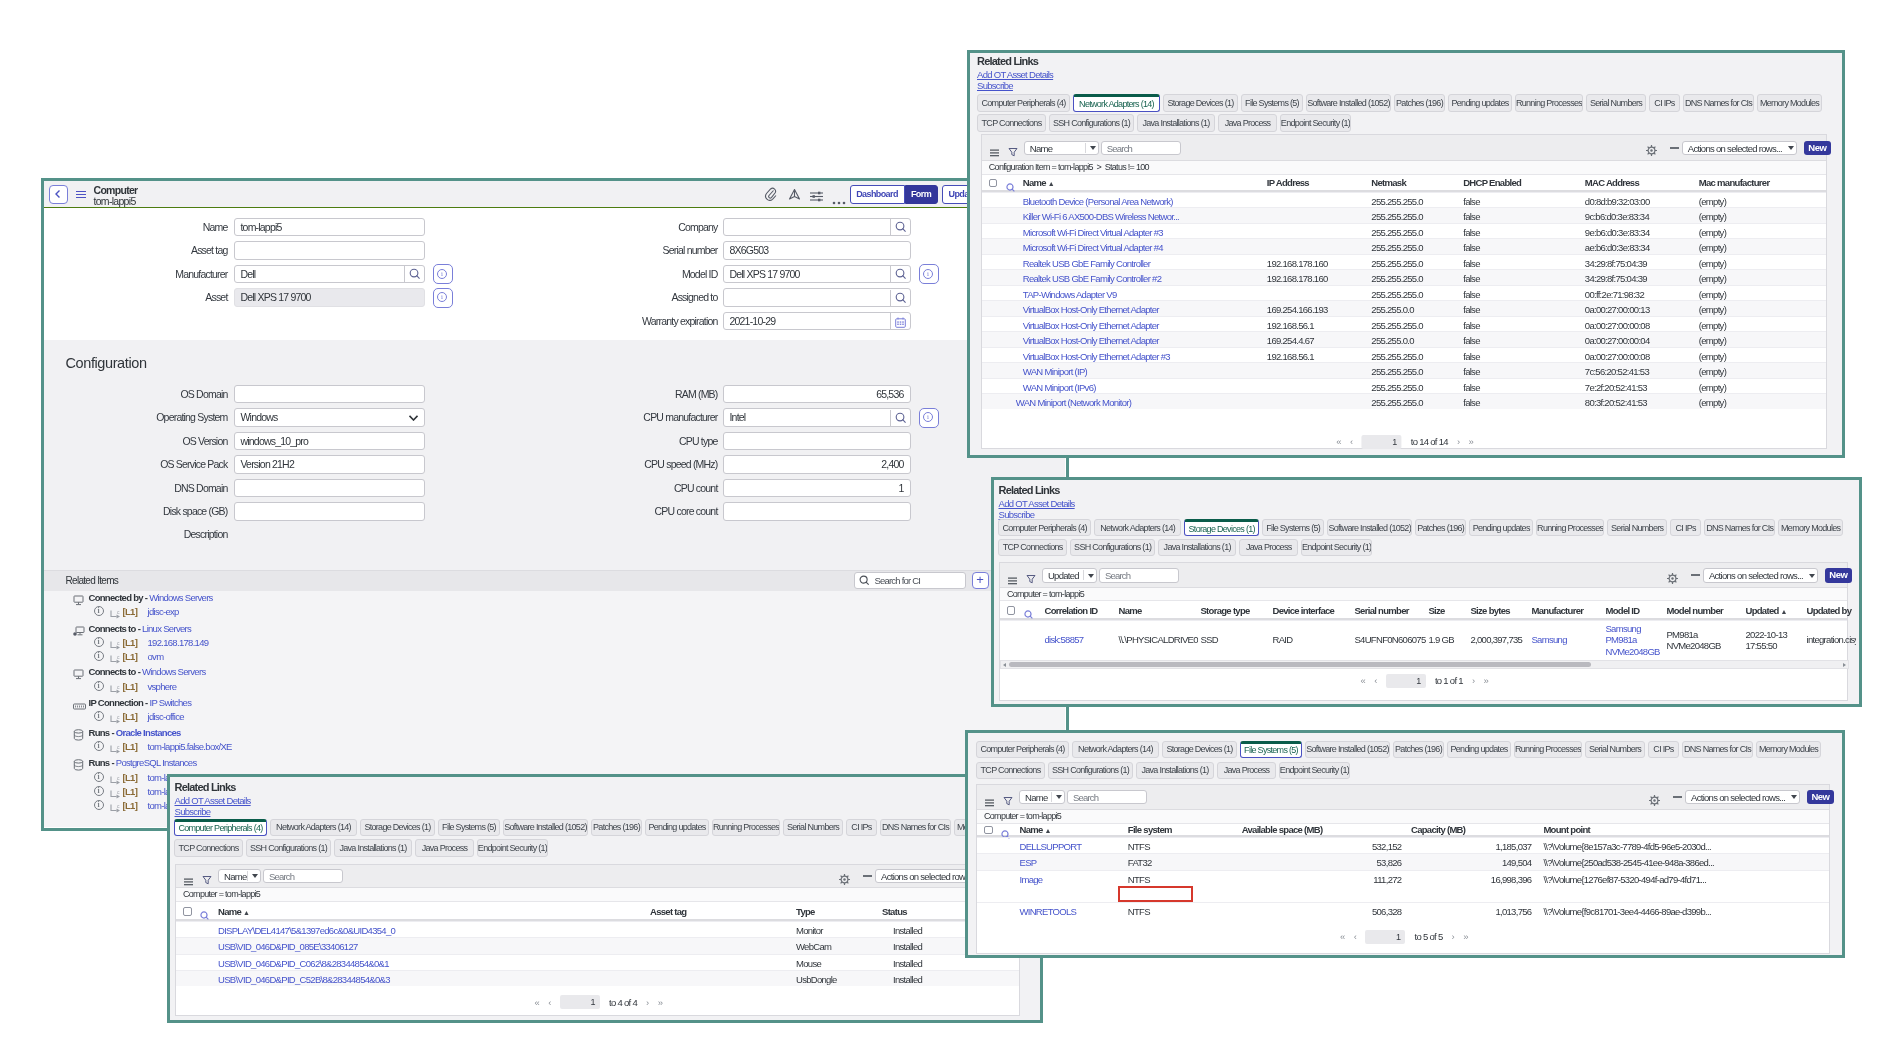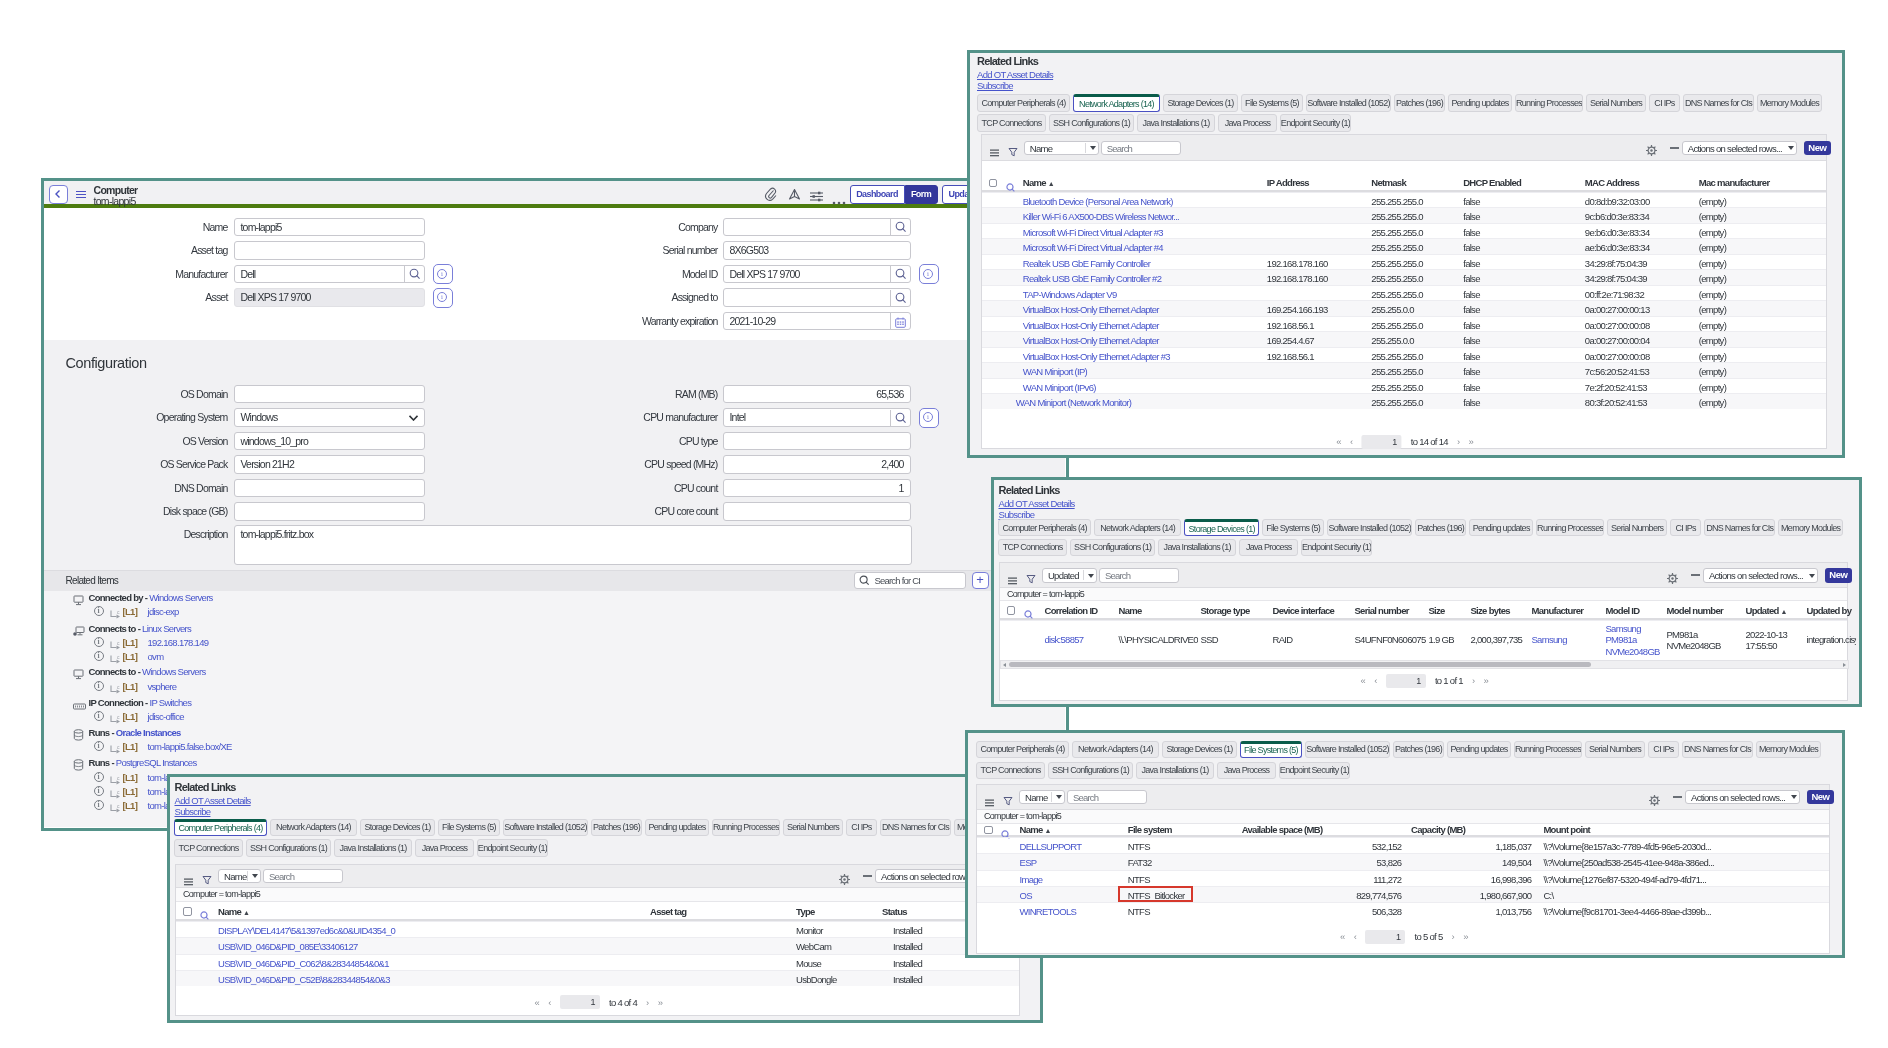--- a/index.html
+++ b/index.html
@@ -28,21 +28,21 @@
 .icirc{position:absolute;left:3.6px;top:3.6px;width:10px;height:10px;border:1px solid #7a7fd9;border-radius:50%;color:#7a7fd9;font-size:7px;text-align:center;line-height:9px;font-family:"Liberation Serif",serif;}
 .pag{position:absolute;display:flex;align-items:center;gap:9px;font-size:9.5px;letter-spacing:-0.5px;color:#8a8f96;transform:translateX(-50%);}
 .pbox{width:40px;height:14px;background:#e9e9ec;border-radius:2px;font-size:9px;color:#33383f;text-align:right;line-height:14px;padding-right:5px;}
 .sel{position:absolute;background:#fff;border:1px solid #c8c8ce;border-radius:3px;font-size:9.5px;letter-spacing:-0.7px;color:#30353b;}
 .car{position:absolute;width:0;height:0;border-left:3px solid transparent;border-right:3px solid transparent;border-top:4px solid #40454d;}
 .cell.lk{color:#4553cb;}
 .newb{position:absolute;background:#34389c;color:#fff;font-size:9.5px;font-weight:bold;letter-spacing:-0.5px;border-radius:3px;text-align:center;}
 </style></head>
 <body>
 <div class="panel" style="left:40.5px;top:178px;width:1028px;height:653px;z-index:1;background:#fff;">
-    <div class="ab" style="left:0;top:0;width:1021px;height:27px;background:#f1f1f3;border-bottom:4px solid #4d7c0f;">
+    <div class="ab" style="left:0;top:0;width:1021px;height:27px;background:#f1f1f3;border-bottom:1px solid #4d7c0f;">
       <div class="ab" style="left:5px;top:3.5px;width:19px;height:19px;background:#fff;border:1.2px solid #7a7fd9;border-radius:4px;"><svg width="16" height="16" viewBox="0 0 16 16">
           <polyline points="9.5,4.5 6,8 9.5,11.5" stroke="#4a51c2" stroke-width="1.4" fill="none"></polyline>
         </svg></div>
       <div class="ab" style="left:32px;top:9.5px;width:10px;height:1.4px;background:#4d52c4;"></div>
       <div class="ab" style="left:32px;top:12.5px;width:10px;height:1.4px;background:#4d52c4;"></div>
       <div class="ab" style="left:32px;top:15.5px;width:10px;height:1.4px;background:#4d52c4;"></div>
       <div class="ab" style="left:50px;top:2.5px;font-size:10.5px;font-weight:bold;letter-spacing:-0.7px;color:#2f3439;">Computer</div>
       <div class="ab" style="left:50px;top:13.5px;font-size:10.5px;letter-spacing:-0.7px;color:#2f3439;">tom-lappi5</div>
       <div class="ab" style="left:720px;top:6px;"><svg width="13" height="14" viewBox="0 0 13 14">
           <path d="M9.5 3.5 L5 8.5 a1.6 1.6 0 0 0 2.4 2.1 L11 6 a3 3 0 0 0 -4.4-4 L2.5 6.5 a4.2 4.2 0 0 0 6 5.8 L12 8.5" stroke="#565b66" stroke-width="1.1" fill="none"></path>
@@ -159,21 +159,20 @@
     </div>
     <div class="lbl" style="left:514px;top:253.5px;width:160px;">CPU type</div>
     <div class="inp" style="left:679px;top:250.5px;width:188px;height:18.5px;line-height:17px;padding-left:6px;"></div>
     <div class="lbl" style="left:514px;top:277px;width:160px;">CPU speed (MHz)</div>
     <div class="inp" style="left:679px;top:274px;width:188px;height:18.5px;line-height:17px;padding-right:6px;text-align:right;">2,400</div>
     <div class="lbl" style="left:514px;top:300.5px;width:160px;">CPU count</div>
     <div class="inp" style="left:679px;top:297.5px;width:188px;height:18.5px;line-height:17px;padding-right:6px;text-align:right;">1</div>
     <div class="lbl" style="left:514px;top:324px;width:160px;">CPU core count</div>
     <div class="inp" style="left:679px;top:321px;width:188px;height:18.5px;line-height:17px;padding-left:6px;"></div>
     <div class="lbl" style="left:24px;top:347px;width:160px;">Description</div>
-    <div class="inp" style="left:190px;top:344px;width:678px;height:40px;padding:2px 6px;">tom-lappi5.fritz.box</div>
     <div class="ab t" style="left:22px;top:393.5px;font-size:10px;color:#2f3439;">Related Items</div>
     <div class="inp" style="left:810px;top:390.5px;width:112px;height:17px;line-height:15px;padding-left:20px;font-size:9.5px;color:#4a4f57;">Search for CI<div class="ab" style="left:4px;top:2.5px;"><svg width="11" height="11" viewBox="0 0 11 11">
           <circle cx="4.62" cy="4.62" r="3.52" stroke="#4a4f57" stroke-width="1.1" fill="none"></circle>
           <line x1="6.82" y1="6.82" x2="9.68" y2="9.68" stroke="#4a4f57" stroke-width="1.1"></line>
         </svg></div></div>
     <div class="ab" style="left:928px;top:390.5px;width:17px;height:17px;background:#fff;border:1.2px solid #7a7fd9;border-radius:4px;color:#4a51c2;font-size:13px;text-align:center;line-height:14px;">+</div>
     <div class="ab" style="left:29px;top:411px;"><svg width="11" height="11" viewBox="0 0 11 11">
         <rect x="1" y="1" width="9" height="6.2" rx="0.5" stroke="#6a6f76" stroke-width="1" fill="none"></rect>
         <line x1="5.5" y1="7.2" x2="5.5" y2="9" stroke="#6a6f76" stroke-width="1"></line>
         <line x1="3" y1="9.6" x2="8" y2="9.6" stroke="#6a6f76" stroke-width="1"></line>
@@ -357,20 +356,23 @@
               <line x1="8" y1="8" x2="9.4" y2="9.4"></line>
               <line x1="9.4" y1="1.6" x2="8" y2="3"></line>
               <line x1="3" y1="8" x2="1.6" y2="9.4"></line>
             </g>
           </svg></div>
         <div class="ab" style="left:688px;top:12.15px;width:9px;height:1.6px;background:#6a6f76;"></div>
         <div class="sel" style="left:700px;top:5.9px;width:115px;height:14.5px;line-height:13.5px;padding-left:5px;">Actions on selected rows...</div>
         <div class="car" style="left:806px;top:11.4px;"></div>
         <div class="newb" style="left:822px;top:5.9px;width:27px;height:14.5px;line-height:14px;">New</div>
       </div>
+      <div class="crumb" style="top:26.3px;height:13.5px;">
+        <div class="ab t" style="left:7px;top:1.25px;font-size:9px;">Configuration Item = tom-lappi5 &nbsp;&gt;&nbsp; Status != 100</div>
+      </div>
       <div class="hrow" style="top:39.8px;height:17px;">
         <div class="cbx" style="left:7px;top:4.0px;"></div>
         <div class="ab" style="left:24px;top:3.5px;"><svg width="9.5" height="9.5" viewBox="0 0 9.5 9.5">
             <circle cx="3.9899999999999998" cy="3.9899999999999998" r="3.04" stroke="#7a7fd9" stroke-width="1.2" fill="none"></circle>
             <line x1="5.89" y1="5.89" x2="8.36" y2="8.36" stroke="#7a7fd9" stroke-width="1.2"></line>
           </svg></div>
         <div class="cell b" style="left:41px;top:2.5px;">Name <span style="font-size:7px;color:#40454d;">▲</span></div>
         <div class="cell b" style="left:285px;top:2.5px;">IP Address</div>
         <div class="cell b" style="left:389.5px;top:2.5px;">Netmask</div>
         <div class="cell b" style="left:481.4px;top:2.5px;">DHCP Enabled</div>
@@ -684,27 +686,20 @@
         <div class="cell" style="left:404.4px;width:150px;text-align:right;">149,504</div>
         <div class="cell" style="left:566.4px;">\\?\Volume{250ad538-2545-41ee-948a-386ed...</div>
       </div>
       <div class="drow" style="top:85.1px;height:16.3px;">
         <div class="cell lk" style="left:42.5px;">Image</div>
         <div class="cell" style="left:150.8px;">NTFS</div>
         <div class="cell" style="left:274.4px;width:150px;text-align:right;">111,272</div>
         <div class="cell" style="left:404.4px;width:150px;text-align:right;">16,998,396</div>
         <div class="cell" style="left:566.4px;">\\?\Volume{1276ef87-5320-494f-ad79-4fd71...</div>
       </div>
-      <div class="drow alt" style="top:101.4px;height:16.3px;">
-        <div class="cell lk" style="left:42.5px;">OS</div>
-        <div class="cell" style="left:150.8px;">NTFS_Bitlocker</div>
-        <div class="cell" style="left:274.4px;width:150px;text-align:right;">829,774,576</div>
-        <div class="cell" style="left:404.4px;width:150px;text-align:right;">1,980,667,900</div>
-        <div class="cell" style="left:566.4px;">C:\</div>
-      </div>
       <div class="drow" style="top:117.7px;height:16.3px;">
         <div class="cell lk" style="left:42.5px;">WINRETOOLS</div>
         <div class="cell" style="left:150.8px;">NTFS</div>
         <div class="cell" style="left:274.4px;width:150px;text-align:right;">506,328</div>
         <div class="cell" style="left:404.4px;width:150px;text-align:right;">1,013,756</div>
         <div class="cell" style="left:566.4px;">\\?\Volume{f9c81701-3ee4-4466-89ae-d399b...</div>
       </div>
       <div class="ab" style="left:141px;top:101.9px;width:75px;height:15.5px;border:2px solid #d6382c;"></div>
       <div class="pag" style="left:427.0px;top:145px;">
         <span>«</span>

